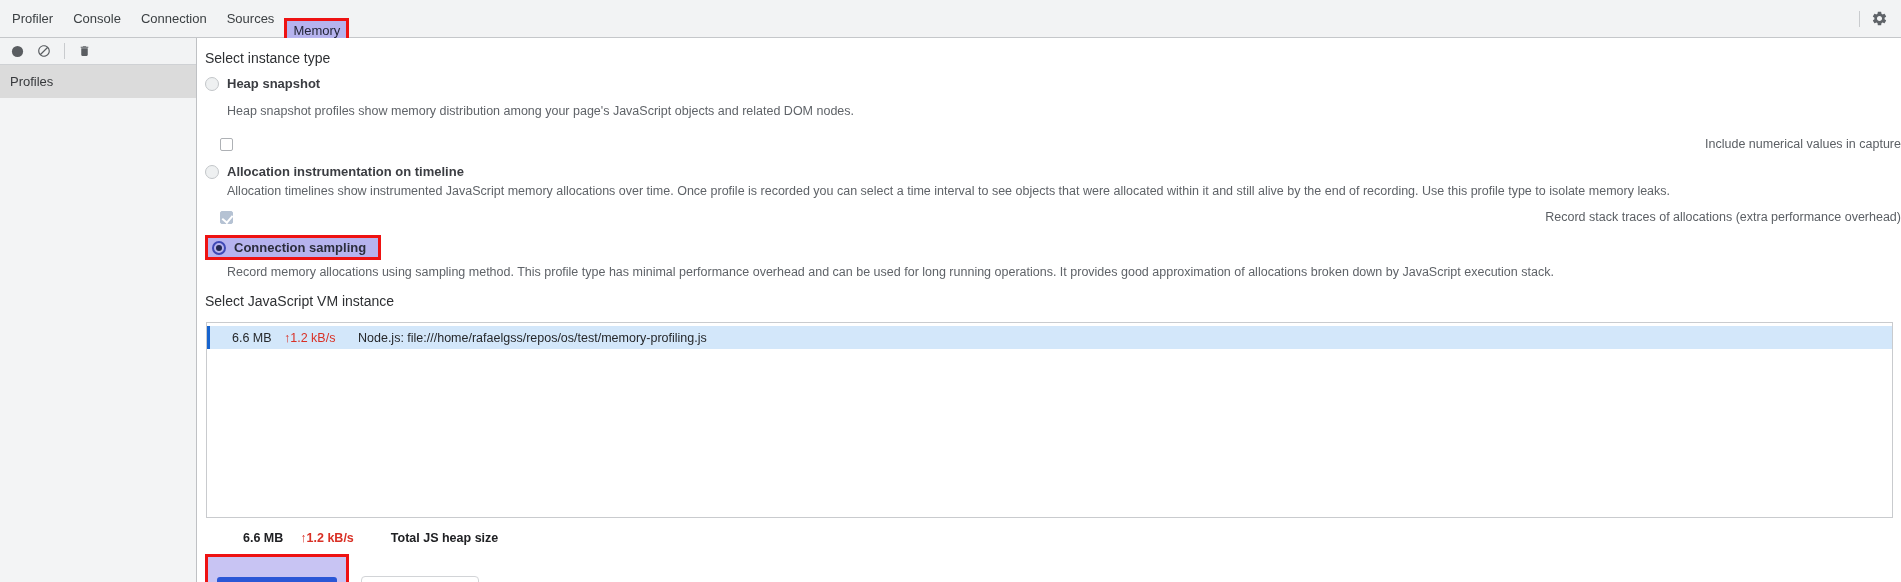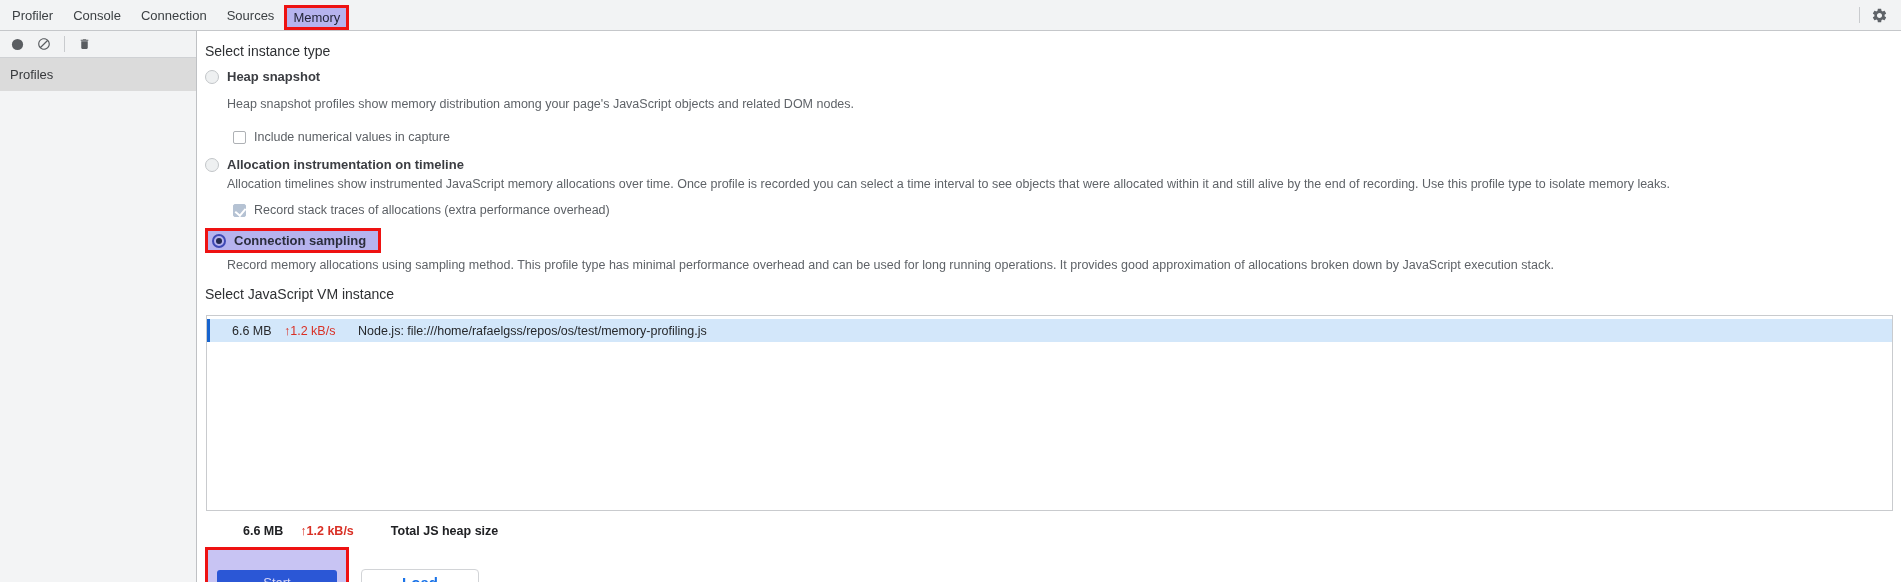--- a/index.html
+++ b/index.html
@@ -18,21 +18,21 @@
     border-bottom:1px solid #c5c7ca;
     display:flex; align-items:stretch;
   }
   .tabs { display:flex; align-items:stretch; padding-left:2px; }
   .tab {
     padding:0 10px; font-size:13px; color:#3c4043;
     display:flex; align-items:center; cursor:default; white-space:nowrap;
   }
   .tab.active {
     background:#b6b3ee; border:3px solid #ee1212; padding:0 6px;
-    color:#24263a; margin-top:5px; height:25px;
+    color:#24263a; margin-top:18px; height:25px;
   }
   .tabbar-right { margin-left:auto; display:flex; align-items:center; gap:11px; padding-right:13px; }
   .vdiv { width:1px; height:16px; background:#c9cbce; }
   .icon-btn { display:flex; align-items:center; justify-content:center; }
 
   
   .content { flex:1; display:flex; min-height:0; }
 
   .sidebar {
     width:197px; flex:0 0 197px; background:#f2f3f4;
@@ -59,21 +59,21 @@
   .radio {
     width:14px; height:14px; border-radius:50%;
     border:1px solid #c3c6c9; background:#eef0f1; flex:0 0 14px;
   }
   .opt-label { font-size:13px; font-weight:700; color:#3b3d42; }
   .opt-desc { font-size:12.5px; color:#5f6368; margin-left:22px; line-height:15px; }
   .desc1 { margin-top:12px; }
   .desc2 { margin-top:4px; }
   .desc3 { margin-top:5px; }
 
-  .chk-row { display:flex; align-items:center; gap:8px; margin-left:28px; line-height:15px; }
+  .chk-row { display:flex; align-items:center; gap:23px; margin-left:15px; line-height:15px;justify-content:space-between; }
   .chk1 { margin-top:18px; }
   .chk2 { margin-top:11px; }
   .checkbox {
     width:13px; height:13px; border:1px solid #aeb1b5; border-radius:2px;
     background:#fff; flex:0 0 13px; position:relative;
   }
   .checkbox.checked { background:#b5c2d3; border-color:#b5c2d3; }
   .checkbox.checked::after {
     content:""; position:absolute; left:3px; top:1px;
     width:5px; height:8px;

